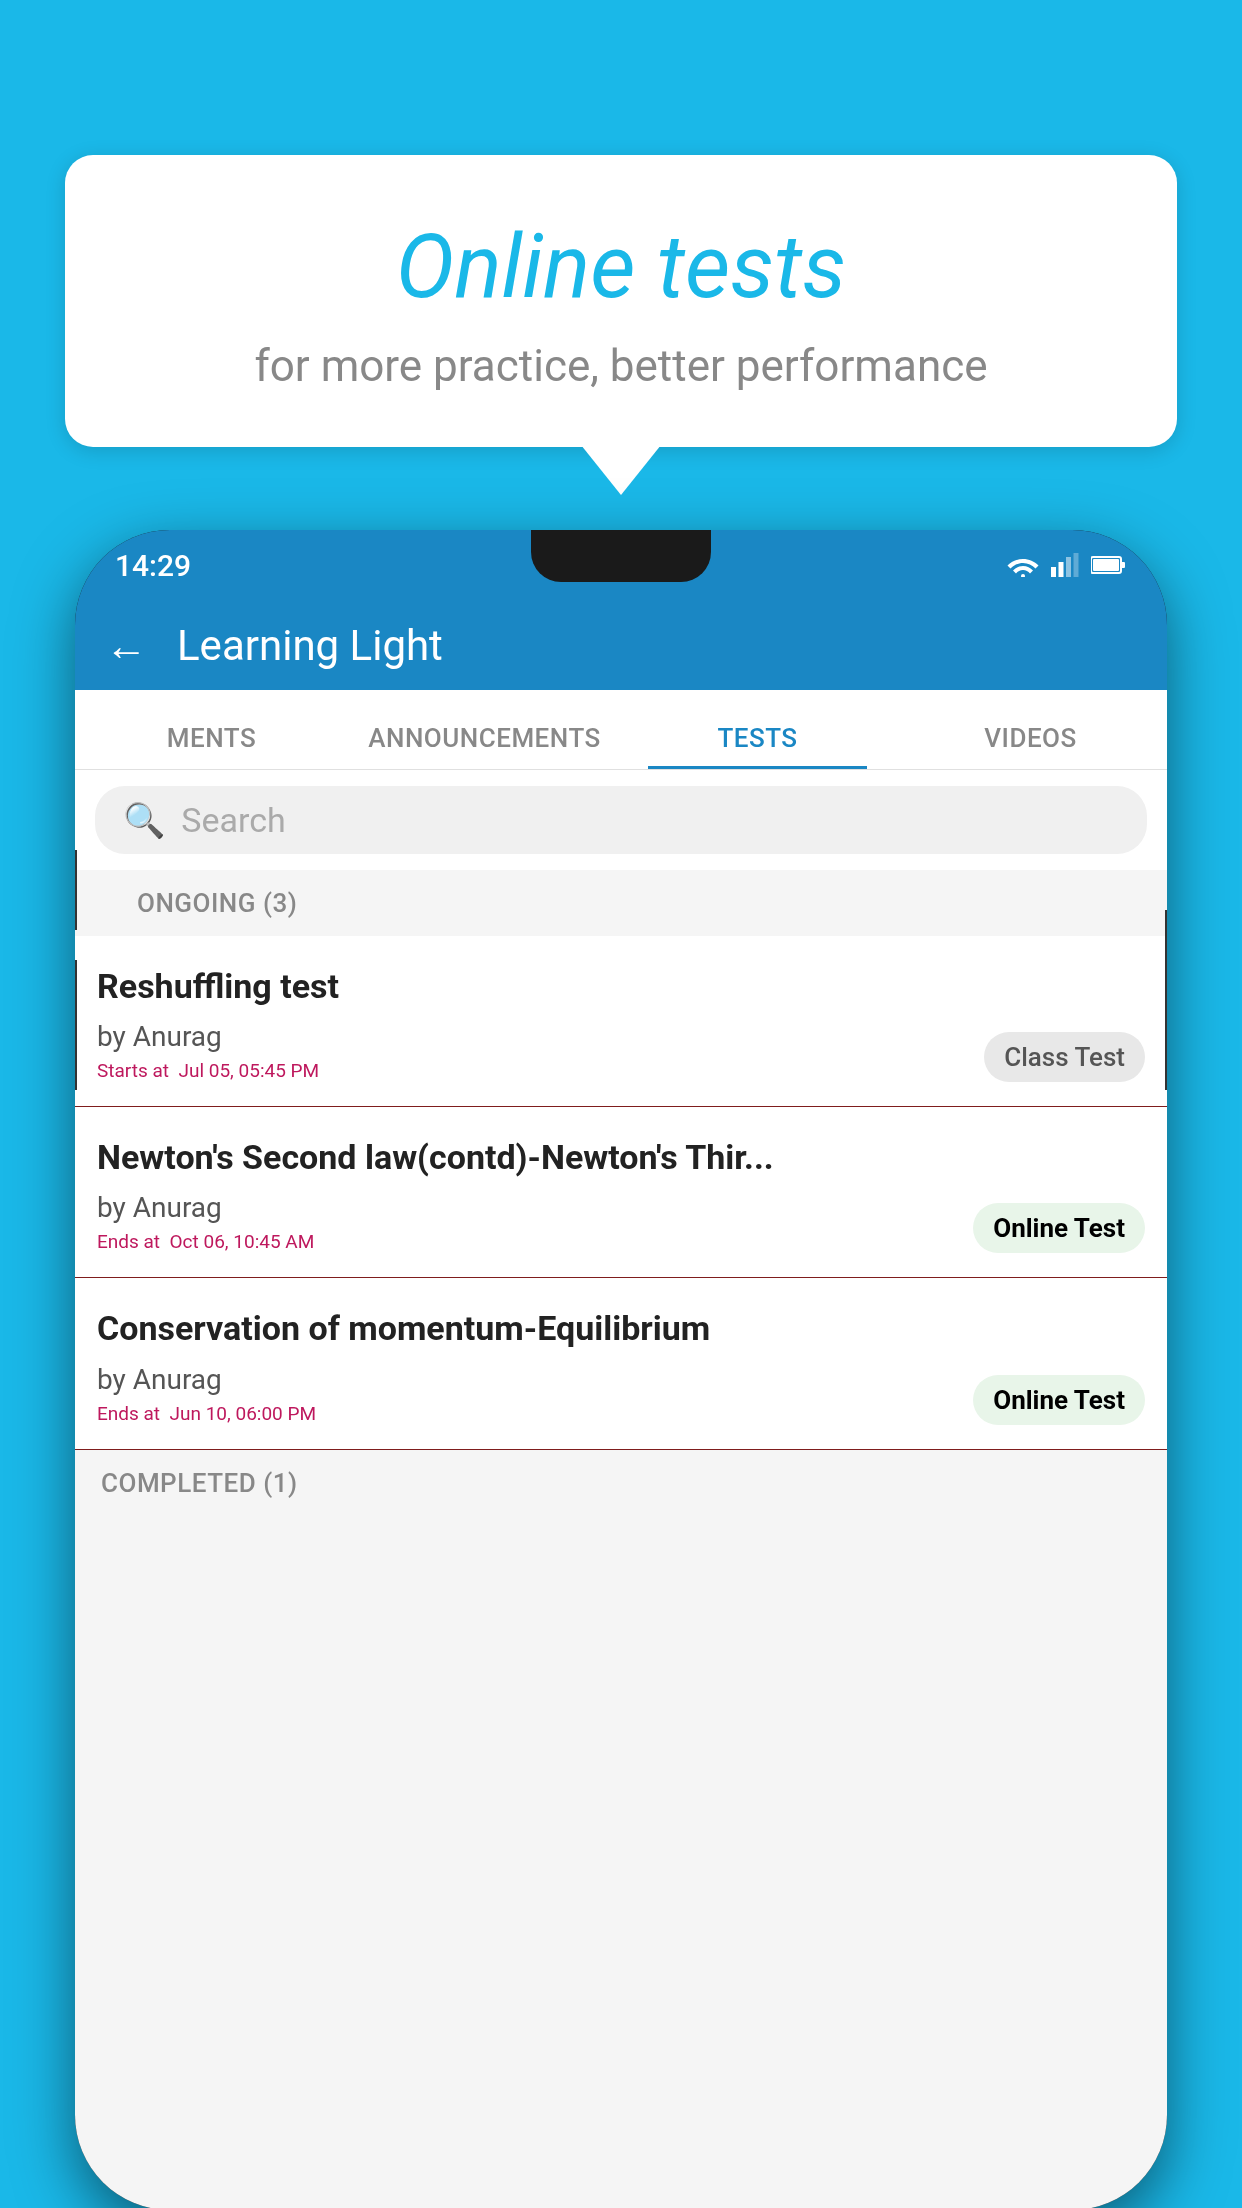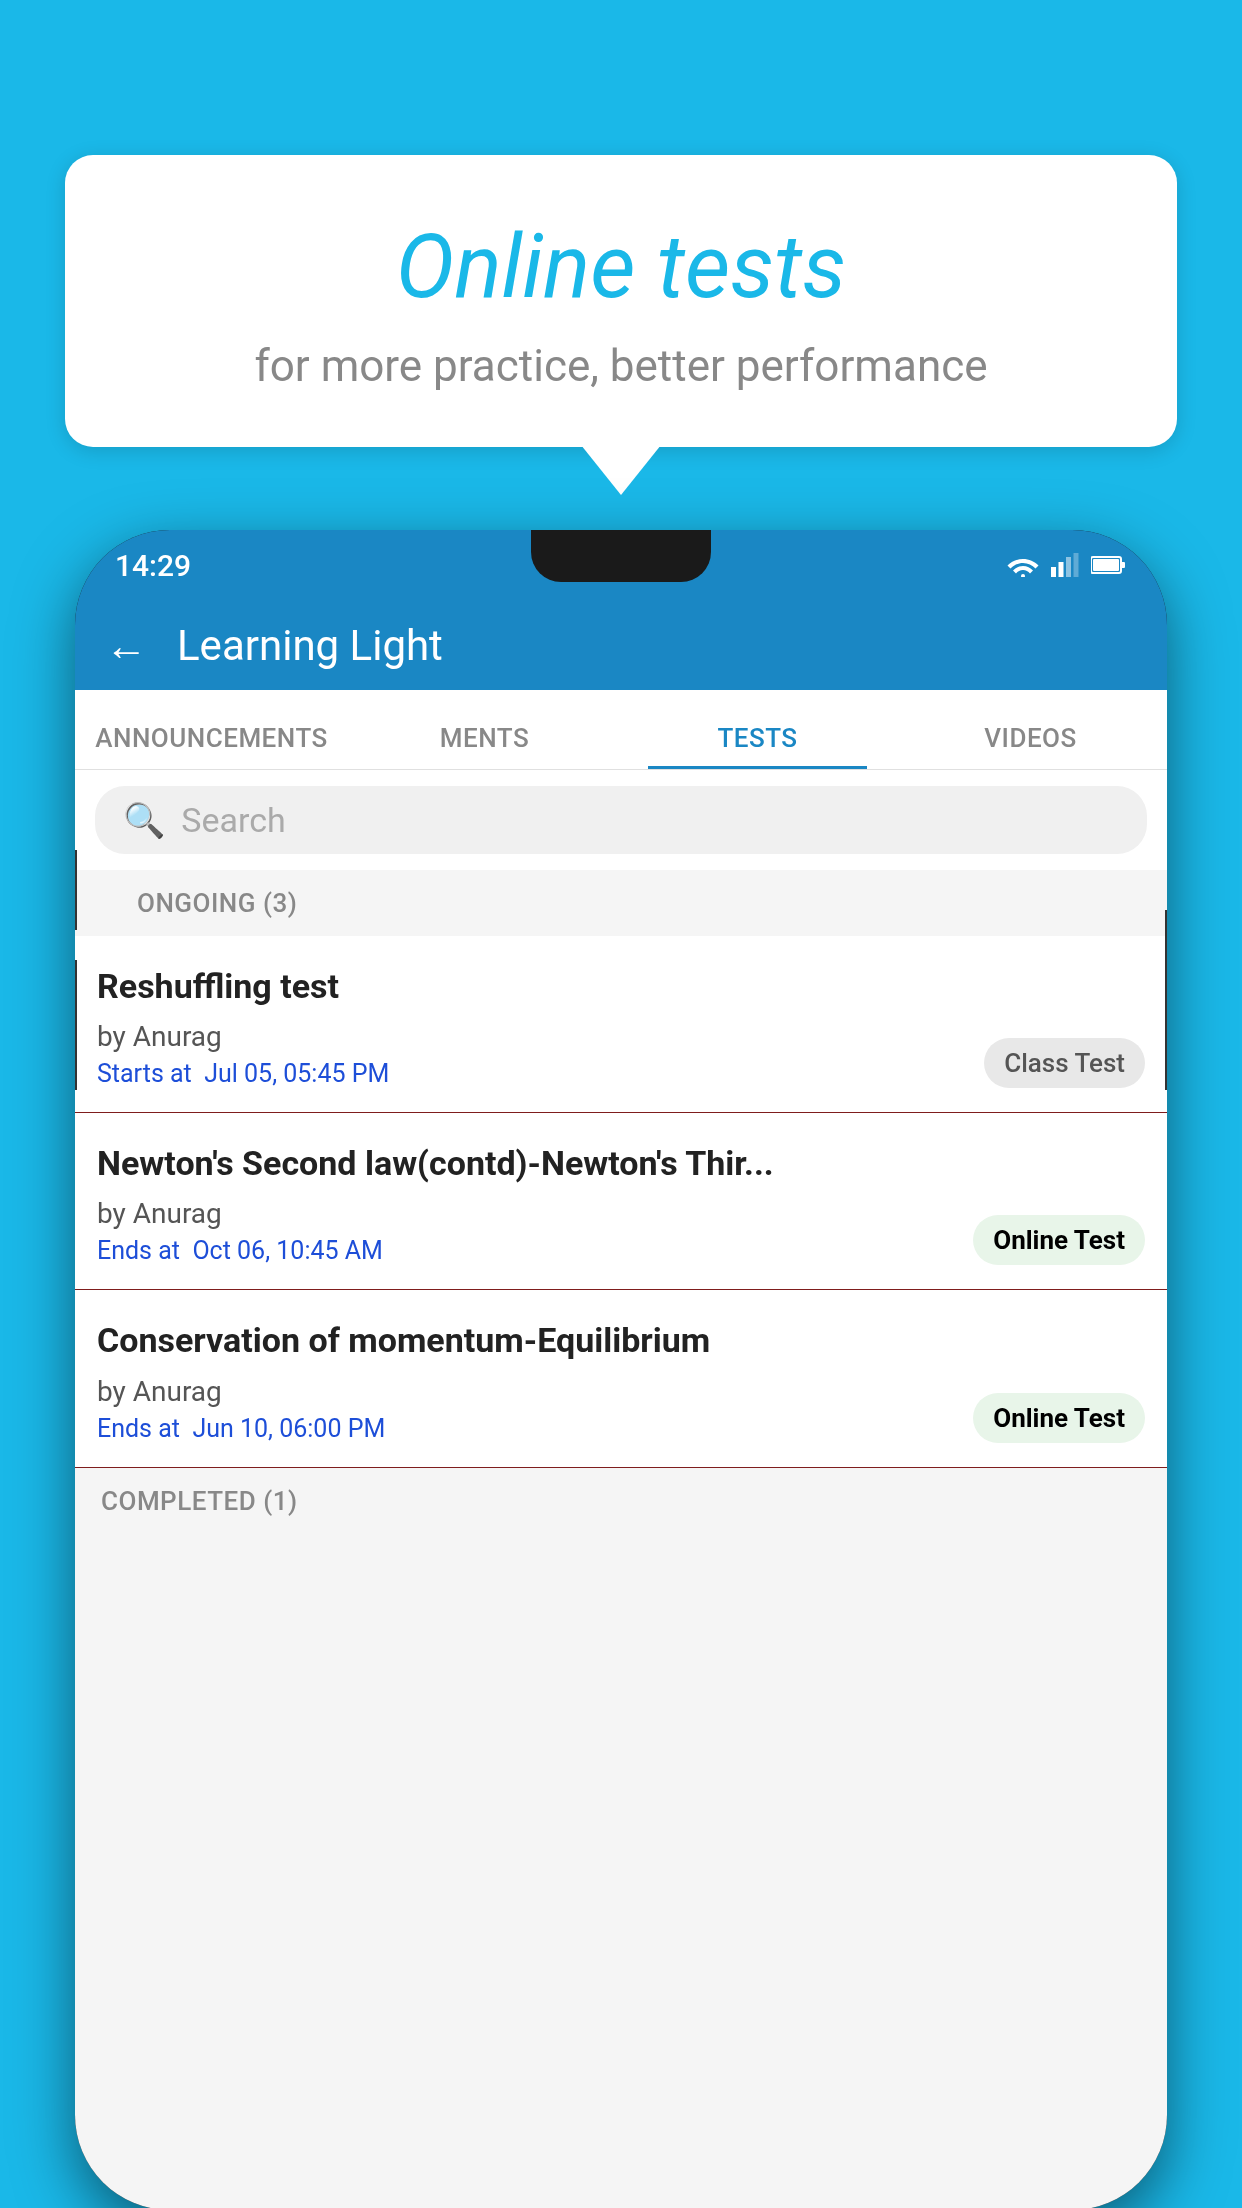--- a/index.html
+++ b/index.html
@@ -245,22 +245,22 @@
     }
 
     .test-author {
       font-size: 28px;
       color: #555;
       margin-bottom: 6px;
       margin-top: 12px;
     }
 
     .test-date {
-      font-size: 25px;
-      color: #1d4ed8;
+      font-size: 19px;
+      color: #be185d;
     }
 
     .test-badge {
       padding: 10px 20px;
       border-radius: 30px;
       font-size: 26px;
       font-weight: 500;
       white-space: nowrap;
       margin-top: 4px;
       flex-shrink: 0;
@@ -358,22 +358,22 @@
       </svg>
     </div>
   </div>
 
   <div class="app-header">
     <span class="back-arrow">←</span>
     <span class="app-title">Learning Light</span>
   </div>
 
   <div class="tabs-bar">
+    <div class="tab-item">MENTS</div>
     <div class="tab-item">ANNOUNCEMENTS</div>
-    <div class="tab-item">MENTS</div>
     <div class="tab-item active">TESTS</div>
     <div class="tab-item">VIDEOS</div>
   </div>
 
   <div class="content-area">
 
     <div class="search-bar-wrapper">
       <div class="search-bar">
         <span class="search-icon">🔍</span>
         <span class="search-placeholder">Search</span>

